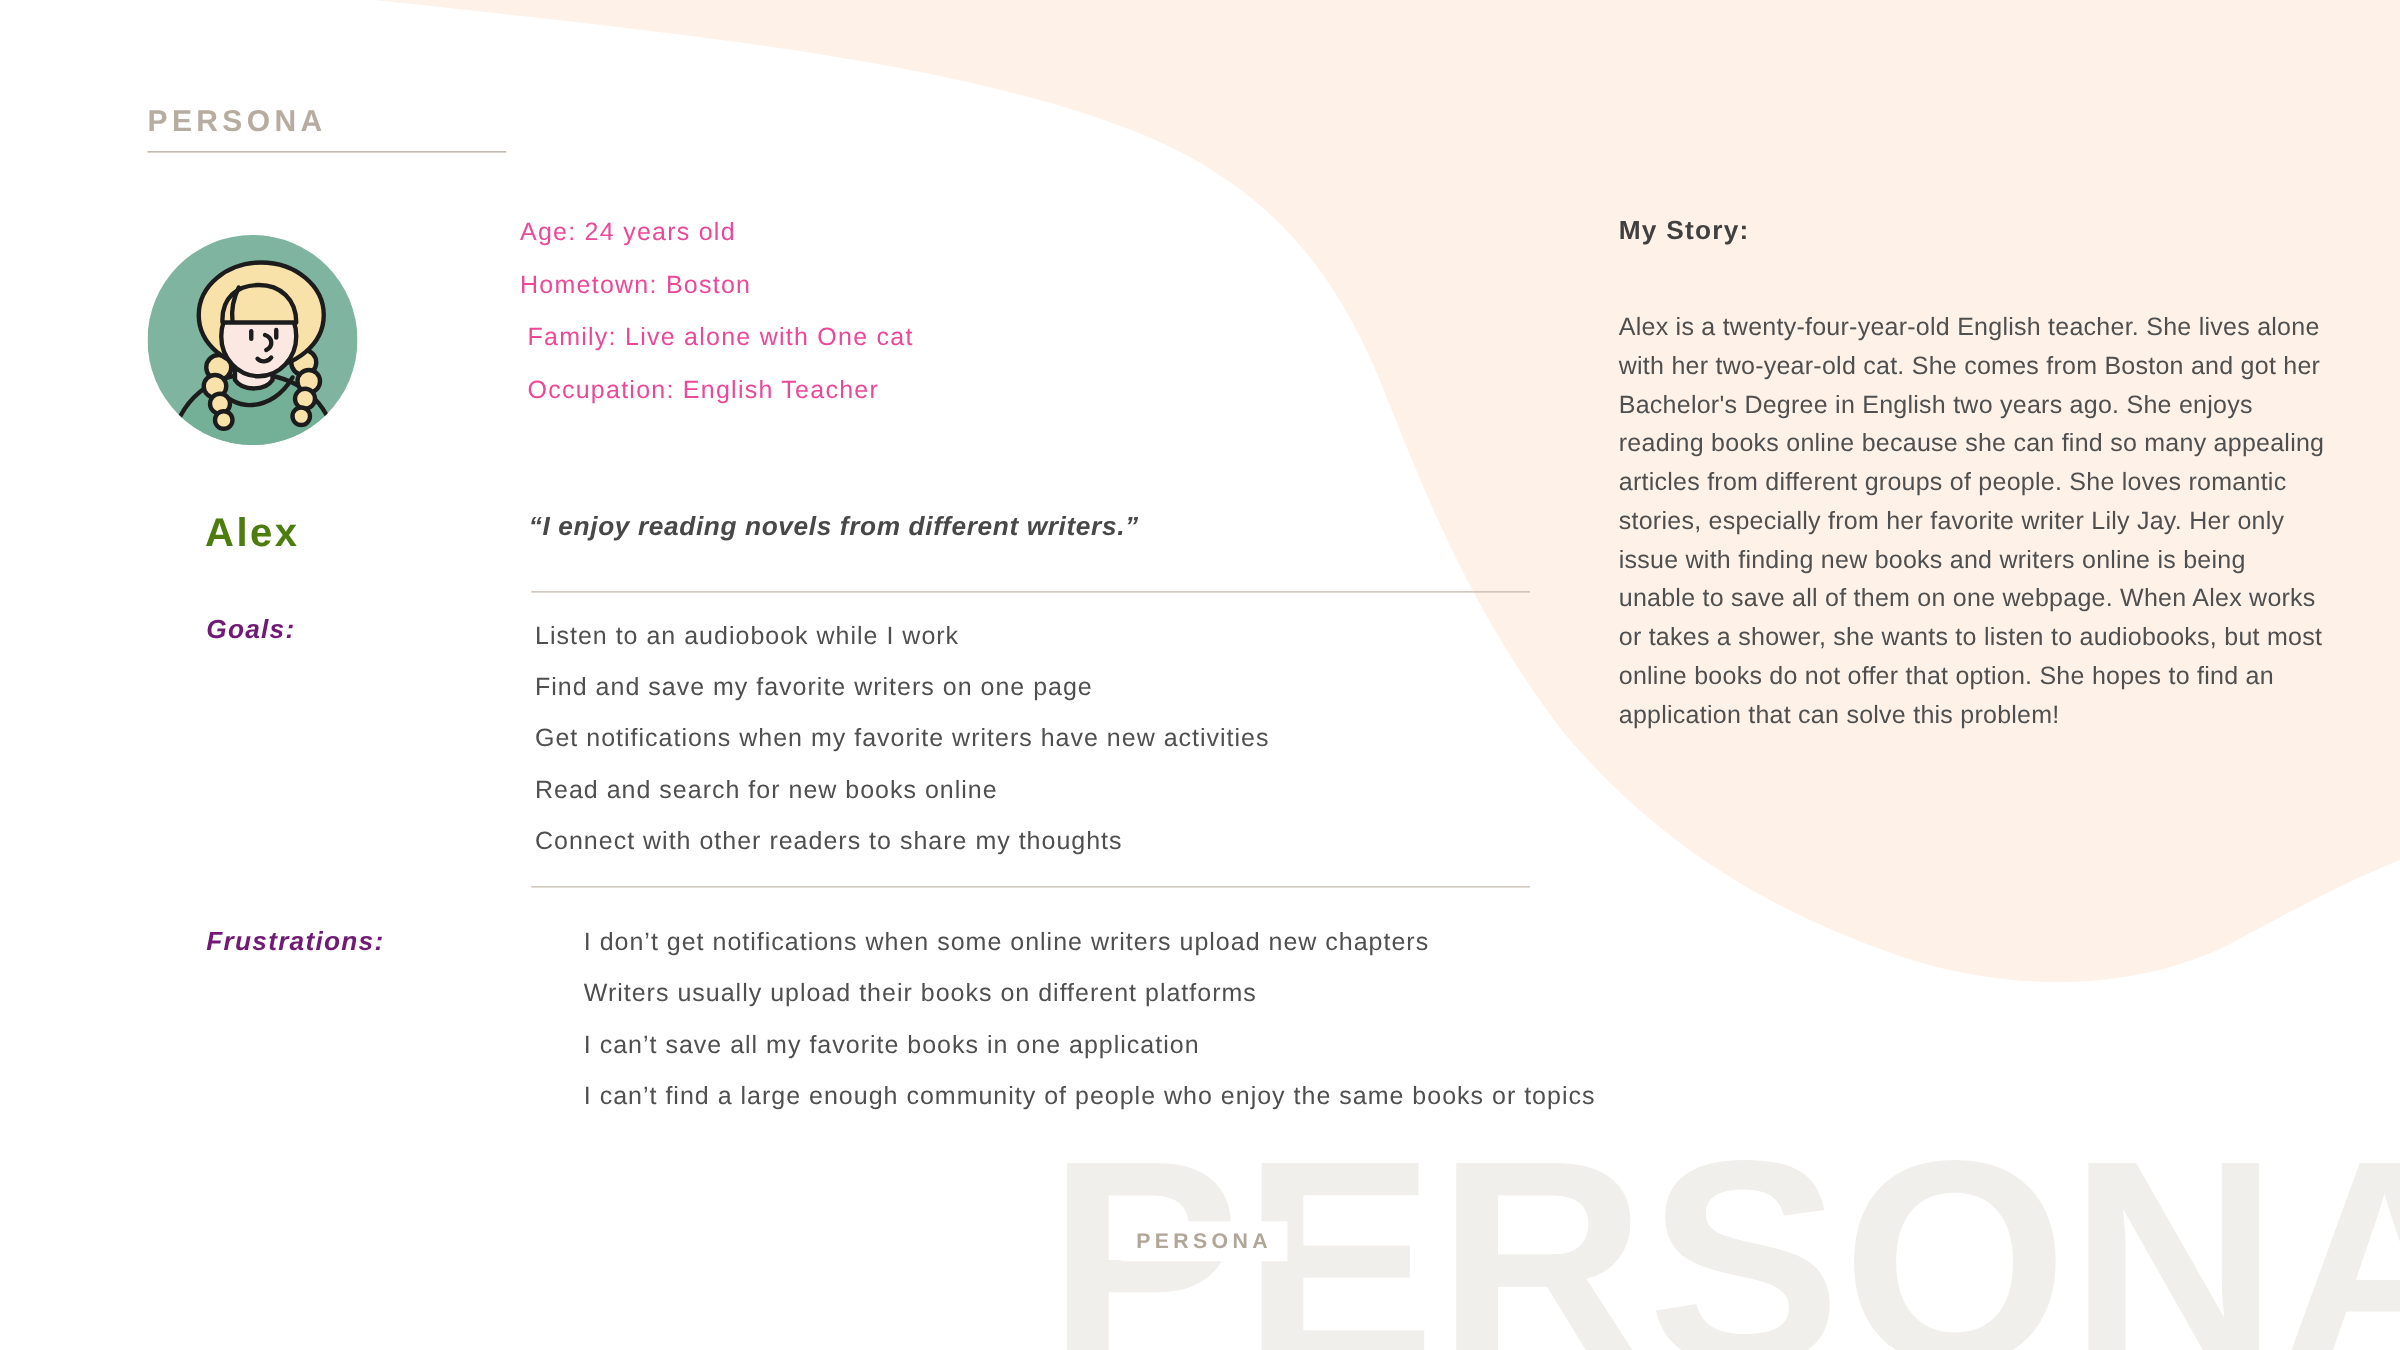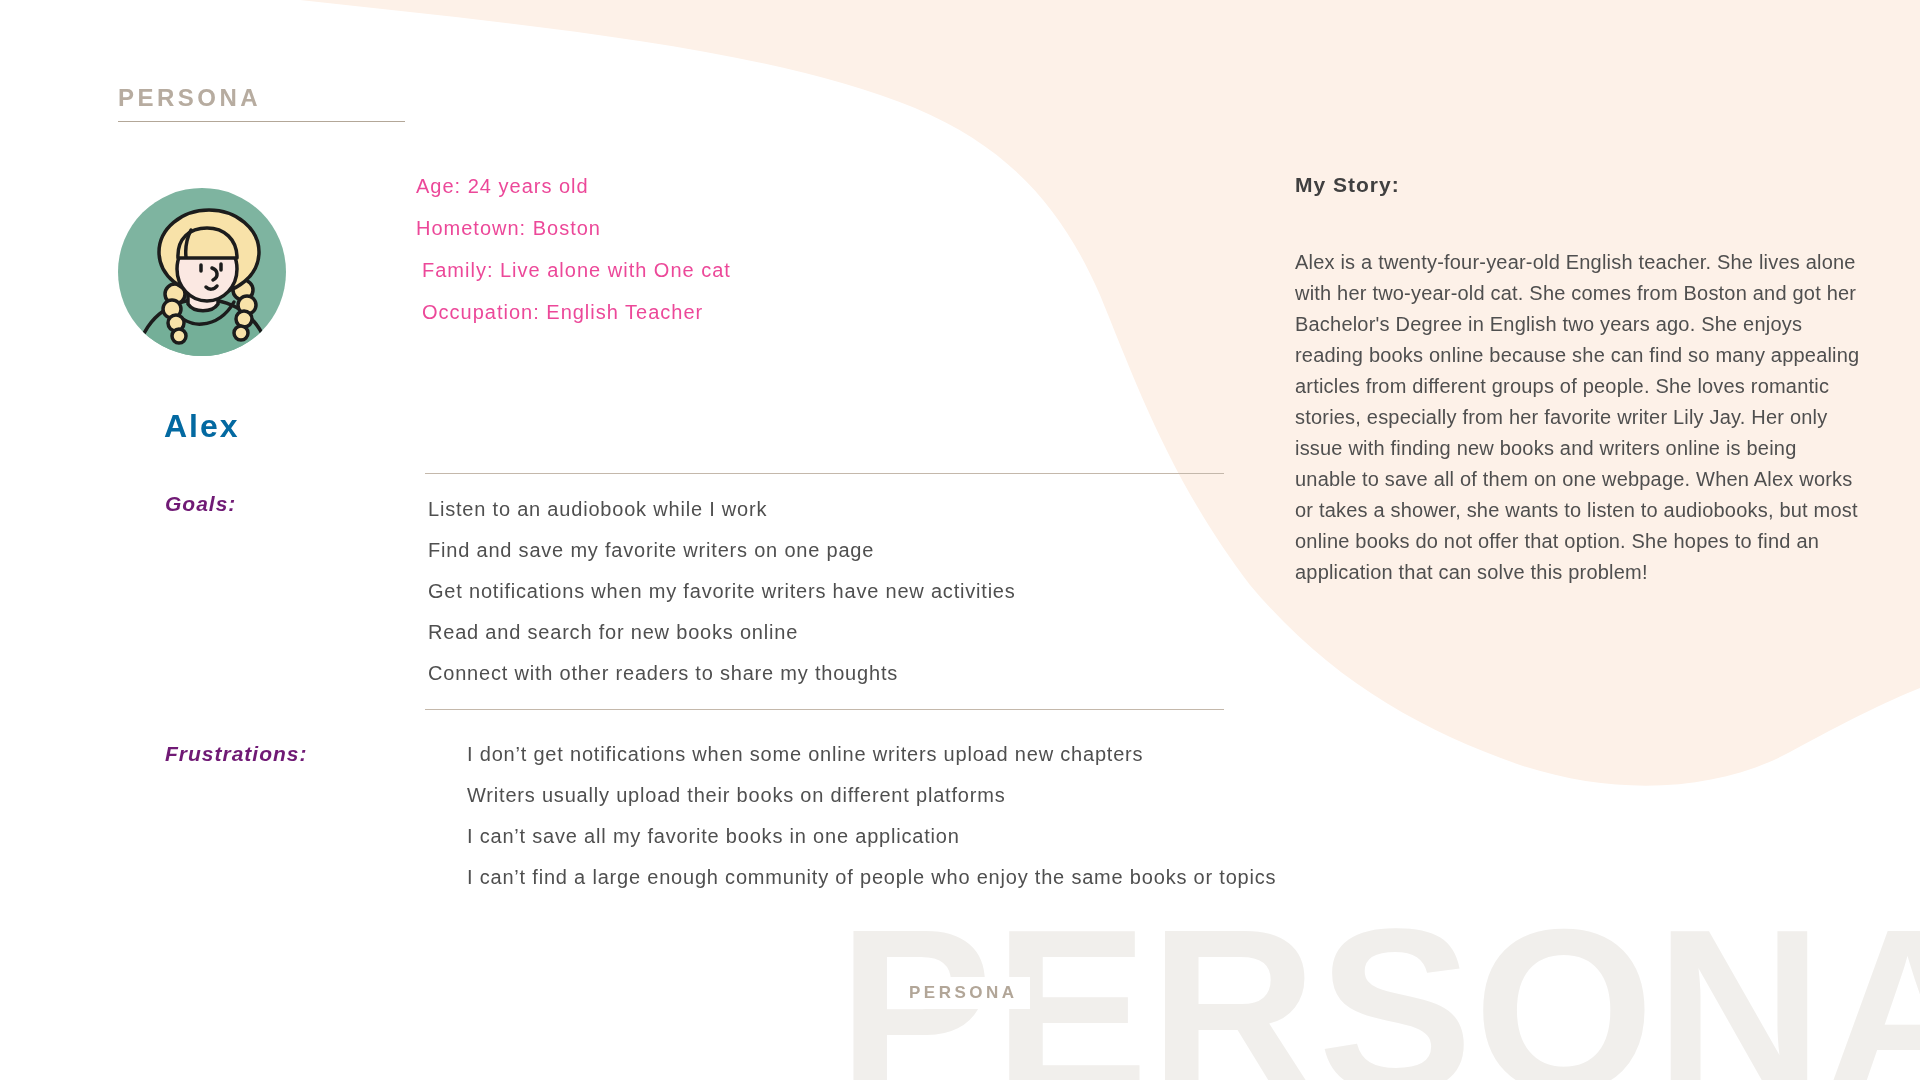--- a/index.html
+++ b/index.html
@@ -23,21 +23,21 @@
   
   .page-title{
     position:absolute;left:118px;top:84px;z-index:3;width:287px;
     font-size:24px;font-weight:bold;letter-spacing:3.5px;color:#b7aca0;
     padding-bottom:9px;border-bottom:1.5px solid #b3a798;
   }
   
   .avatar{position:absolute;left:118px;top:188px;width:168px;height:168px;z-index:3;}
   .persona-name{
     position:absolute;left:164px;top:408px;z-index:3;
-    font-size:32px;font-weight:bold;letter-spacing:2px;color:#0369a1;
+    font-size:32px;font-weight:bold;letter-spacing:2px;color:#4d7c0f;
   }
   
   .demographics{position:absolute;left:416px;top:165px;z-index:3;
     font-size:20px;letter-spacing:1px;color:#ec4899;line-height:42px;white-space:nowrap;}
   
   .quote{
     position:absolute;left:423px;top:410px;z-index:3;
     font-size:21px;font-weight:bold;font-style:italic;letter-spacing:0.5px;color:#484848;white-space:nowrap;
   }
   .divider{position:absolute;left:425px;width:799px;height:0;border-top:1px solid #c4b8ab;z-index:3;}
@@ -132,20 +132,21 @@
 
   <div class="persona-name">Alex</div>
 
   <div class="demographics">
     <div>Age: 24 years old</div>
     <div>Hometown: Boston</div>
     <div style="padding-left:6px;">Family: Live alone with One cat</div>
     <div style="padding-left:6px;">Occupation: English Teacher</div>
   </div>
 
+  <div class="quote">“I enjoy reading novels from different writers.”</div>
 
   <div class="divider divider-1"></div>
 
   <div class="section-label goals-label">Goals:</div>
   <div class="bullet-list goals-list">
     <div>Listen to an audiobook while I work</div>
     <div>Find and save my favorite writers on one page</div>
     <div>Get notifications when my favorite writers have new activities</div>
     <div>Read and search for new books online</div>
     <div>Connect with other readers to share my thoughts</div>

